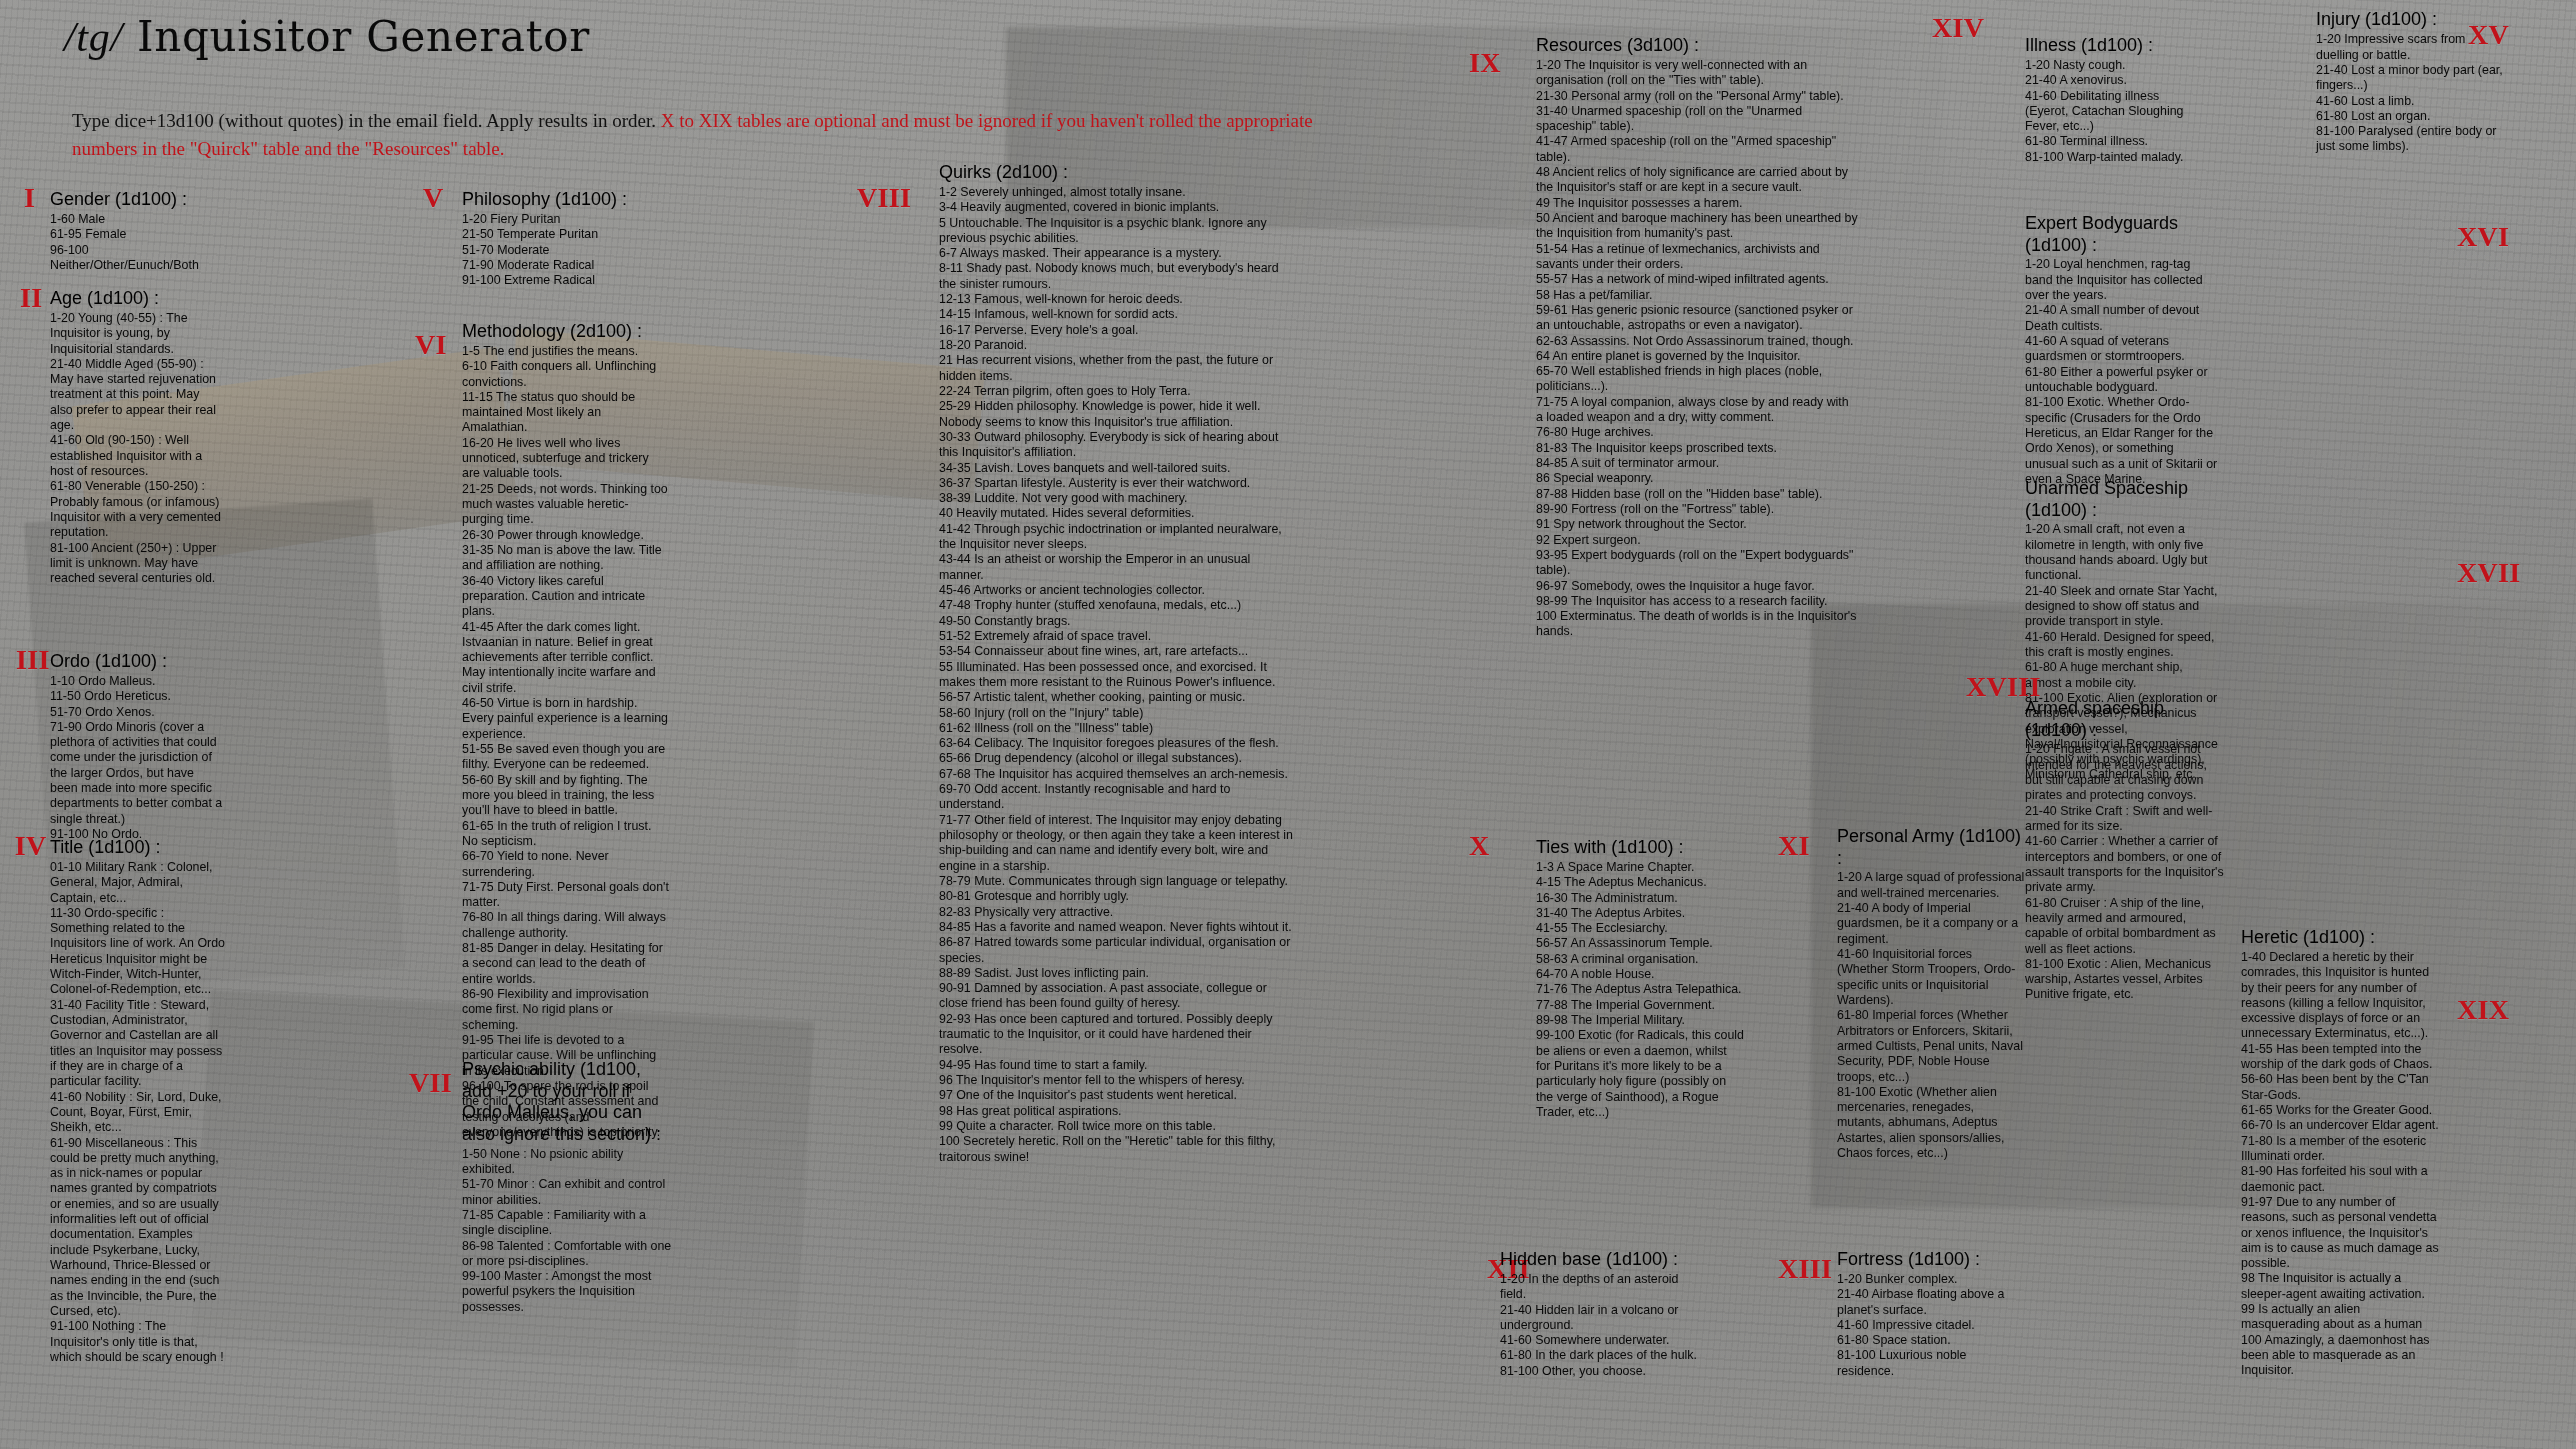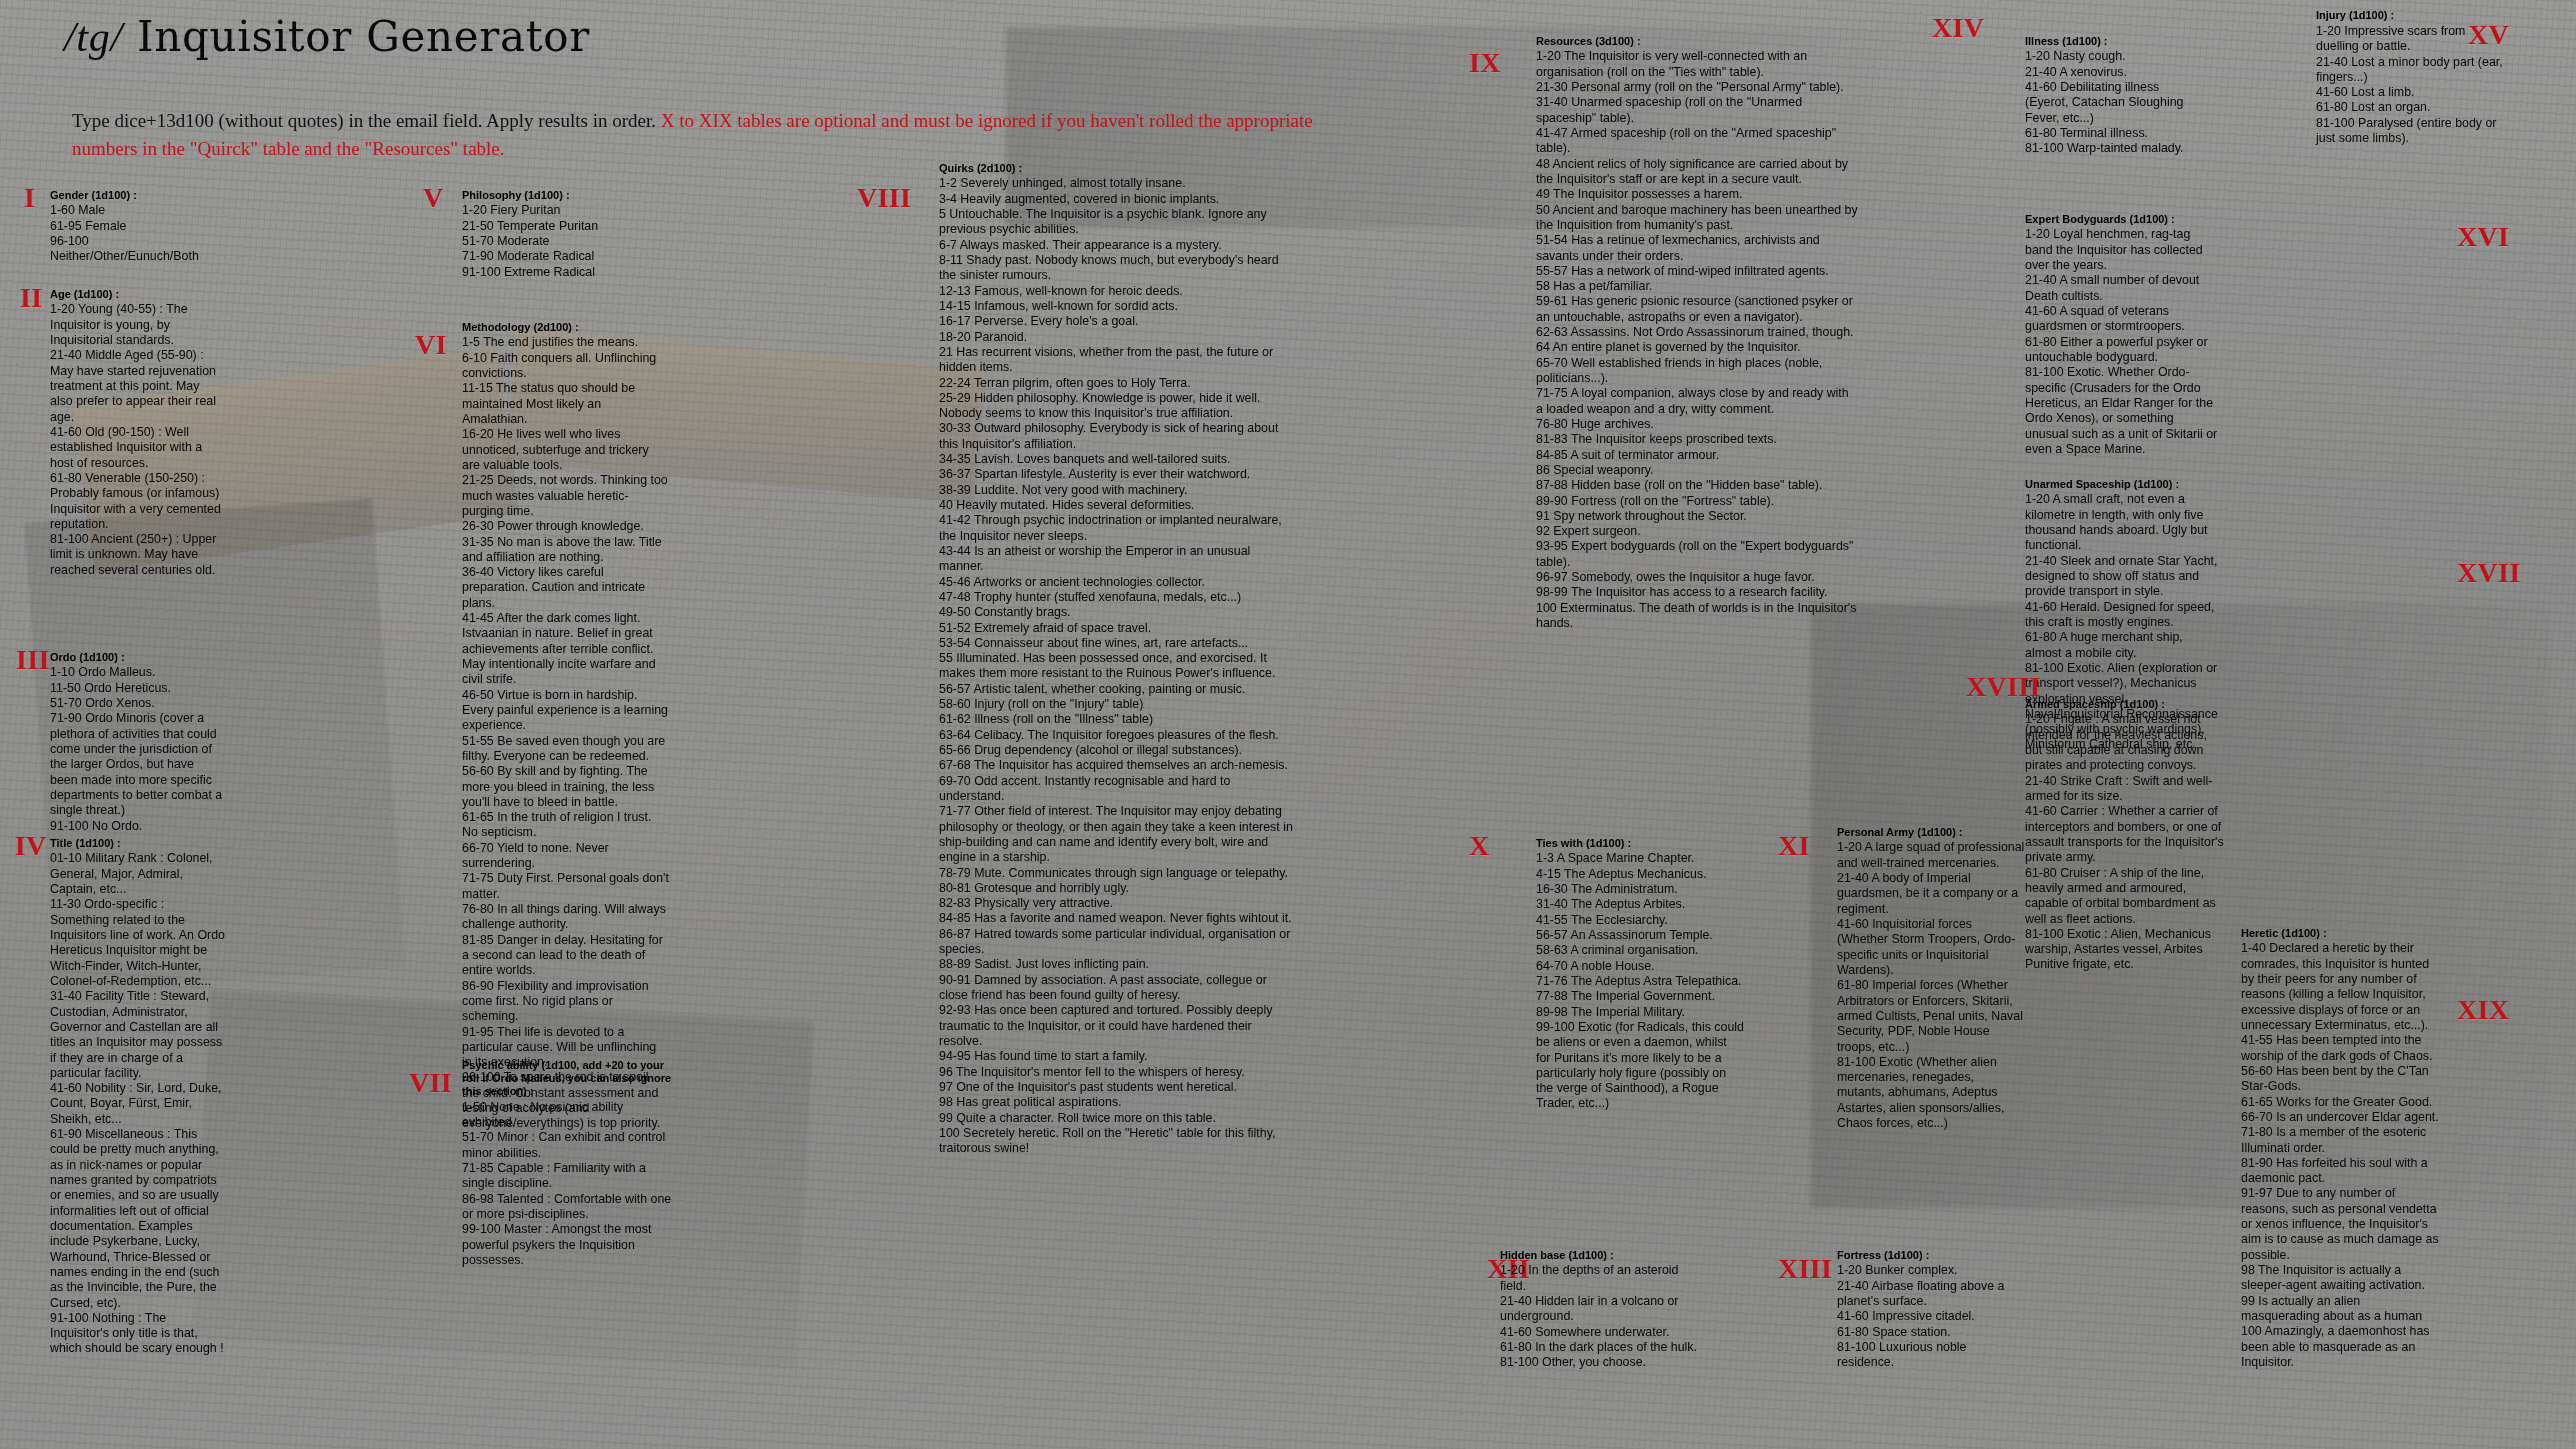--- a/index.html
+++ b/index.html
@@ -77,22 +77,22 @@
     width: 1254px;
   }
   .subtitle .warn {
     color: #c0131a;
   }
   .entry {
     position: absolute;
   }
   .entry h3 {
     margin: 0 0 1.3px 0;
-    font-size: 11px;
-    font-weight: bold;
+    font-size: 18px;
+    font-weight: normal;
     line-height: 1.2;
     color: #000;
   }
   .entry .body {
     font-size: 12.4px;
     line-height: 1.235;
     color: #080808;
     white-space: pre-line;
   }
   .rom {

